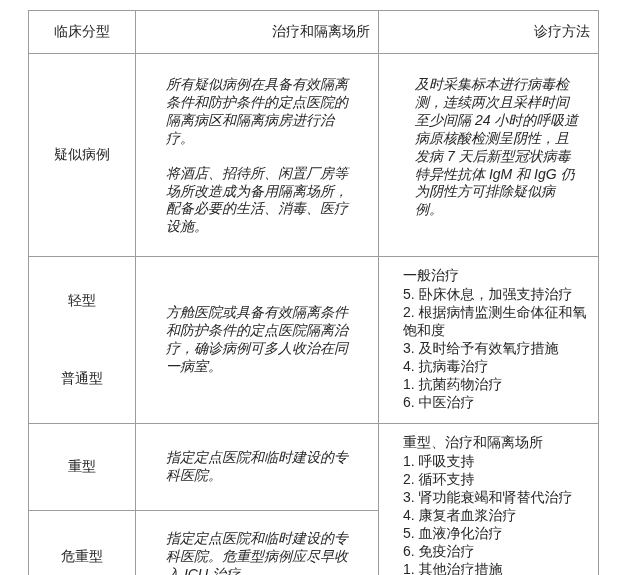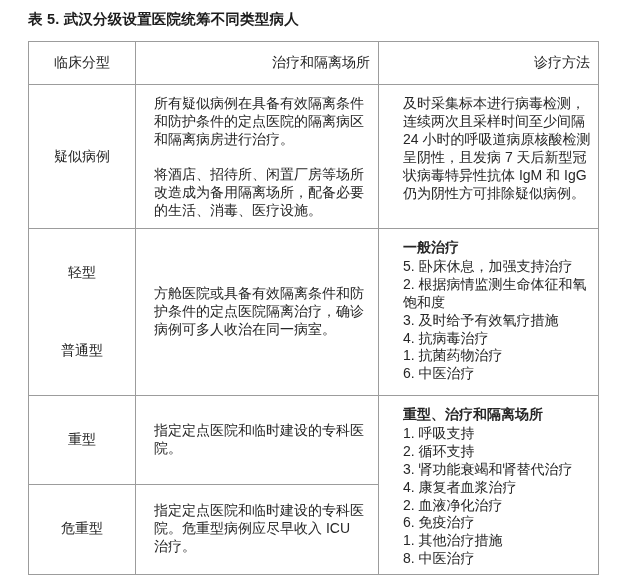--- a/index.html
+++ b/index.html
@@ -62,32 +62,31 @@
     padding: 10px 14px 8px 18px;
   }
   td.cell-place-mid {
     vertical-align: middle;
     padding: 6px 14px 6px 18px;
   }
   td.cell-method-top {
     vertical-align: top;
     padding: 10px 6px 6px 24px;
   }
-  .para { margin: 0; }
+  .para { margin: 12px; font-style: italic; }
   .para + .para { margin-top: 17px; }
-  .method-title { font-weight: bold; margin: 0 0 1px 0; }
+  .method-title { font-weight: normal; margin: 0 0 1px 0; }
   .method-item { margin: 0; }
   .type-gap { height: 60px; }
 </style>
 </head>
 <body>
 
 <div class="page">
 
-  <p class="caption">表 5. 武汉分级设置医院统筹不同类型病人</p>
 
   <table class="grading">
     <colgroup>
       <col class="c1">
         <col class="c2">
         <col class="c3">
     </colgroup>
 
     <tbody>
         <tr class="header-row">
@@ -131,21 +130,21 @@
       <td class="cell-type">重型</td>
       <td class="cell-place-mid">
         <p class="para">指定定点医院和临时建设的专科医院。</p>
       </td>
       <td class="cell-method-top" rowspan="2">
         <p class="method-title">重型、治疗和隔离场所</p>
         <p class="method-item">1. 呼吸支持</p>
         <p class="method-item">2. 循环支持</p>
         <p class="method-item">3. 肾功能衰竭和肾替代治疗</p>
         <p class="method-item">4. 康复者血浆治疗</p>
-        <p class="method-item">2. 血液净化治疗</p>
+        <p class="method-item">5. 血液净化治疗</p>
         <p class="method-item">6. 免疫治疗</p>
         <p class="method-item">1. 其他治疗措施</p>
         <p class="method-item">8. 中医治疗</p>
       </td>
     </tr>
 
     <tr class="row-critical">
       <td class="cell-type">危重型</td>
       <td class="cell-place-mid">
         <p class="para">指定定点医院和临时建设的专科医院。危重型病例应尽早收入 ICU 治疗。</p>

